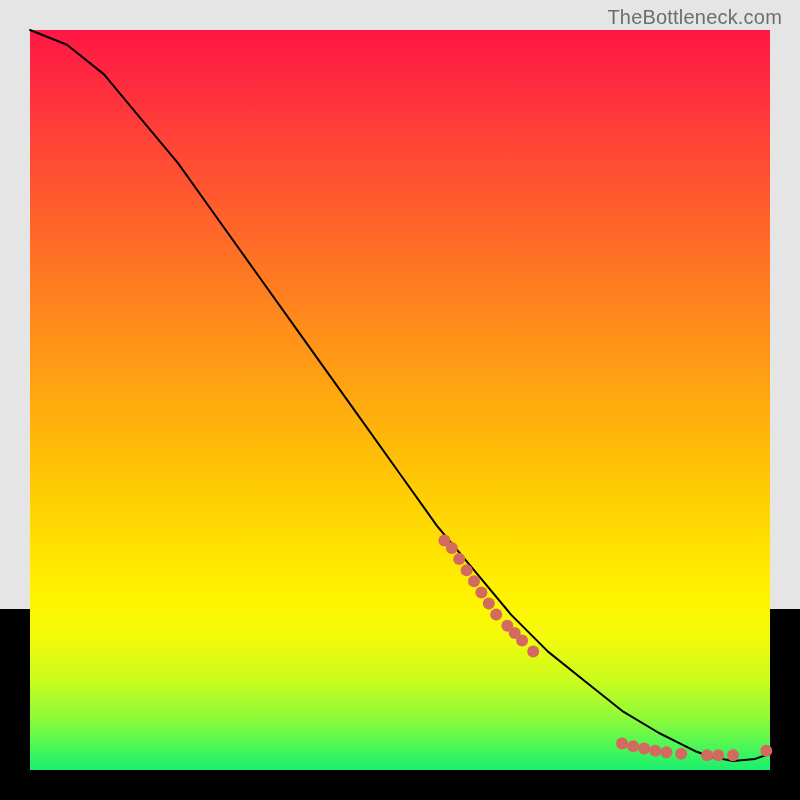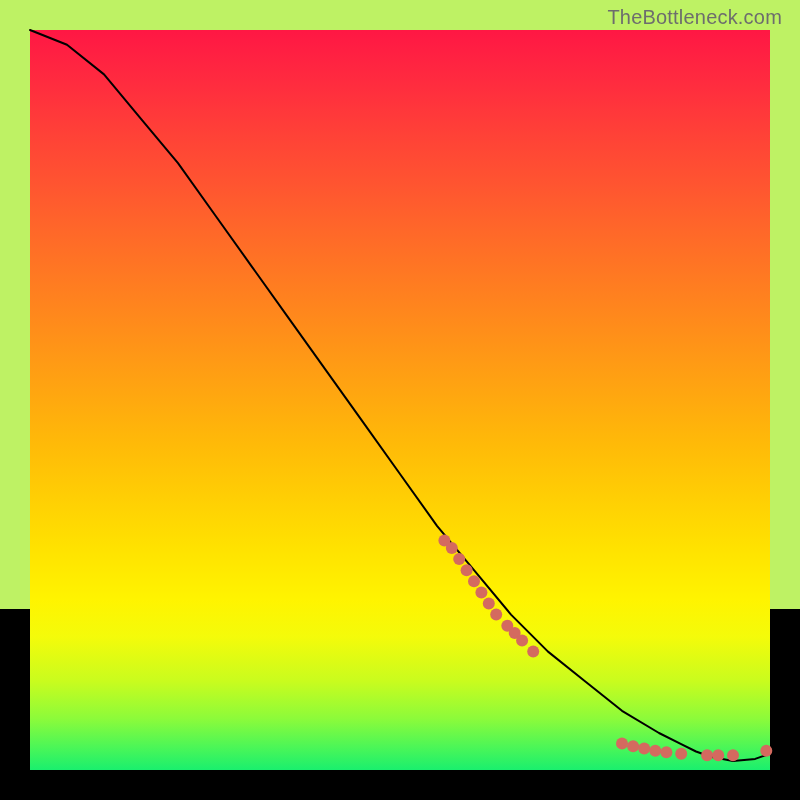--- a/index.html
+++ b/index.html
@@ -8,21 +8,21 @@
     width: 800px;
     height: 800px;
     background: #000;
     overflow: hidden;
     font-family: Arial, Helvetica, sans-serif;
   }
   .frame {
     position: relative;
     width: 800px;
     height: 609px;
-    background: #bef264;
+    background: #e5e5e5;
   }
   .plot-area {
     position: absolute;
     left: 30px;
     top: 30px;
     width: 740px;
     height: 740px;
     
     background: linear-gradient(
       to bottom,

